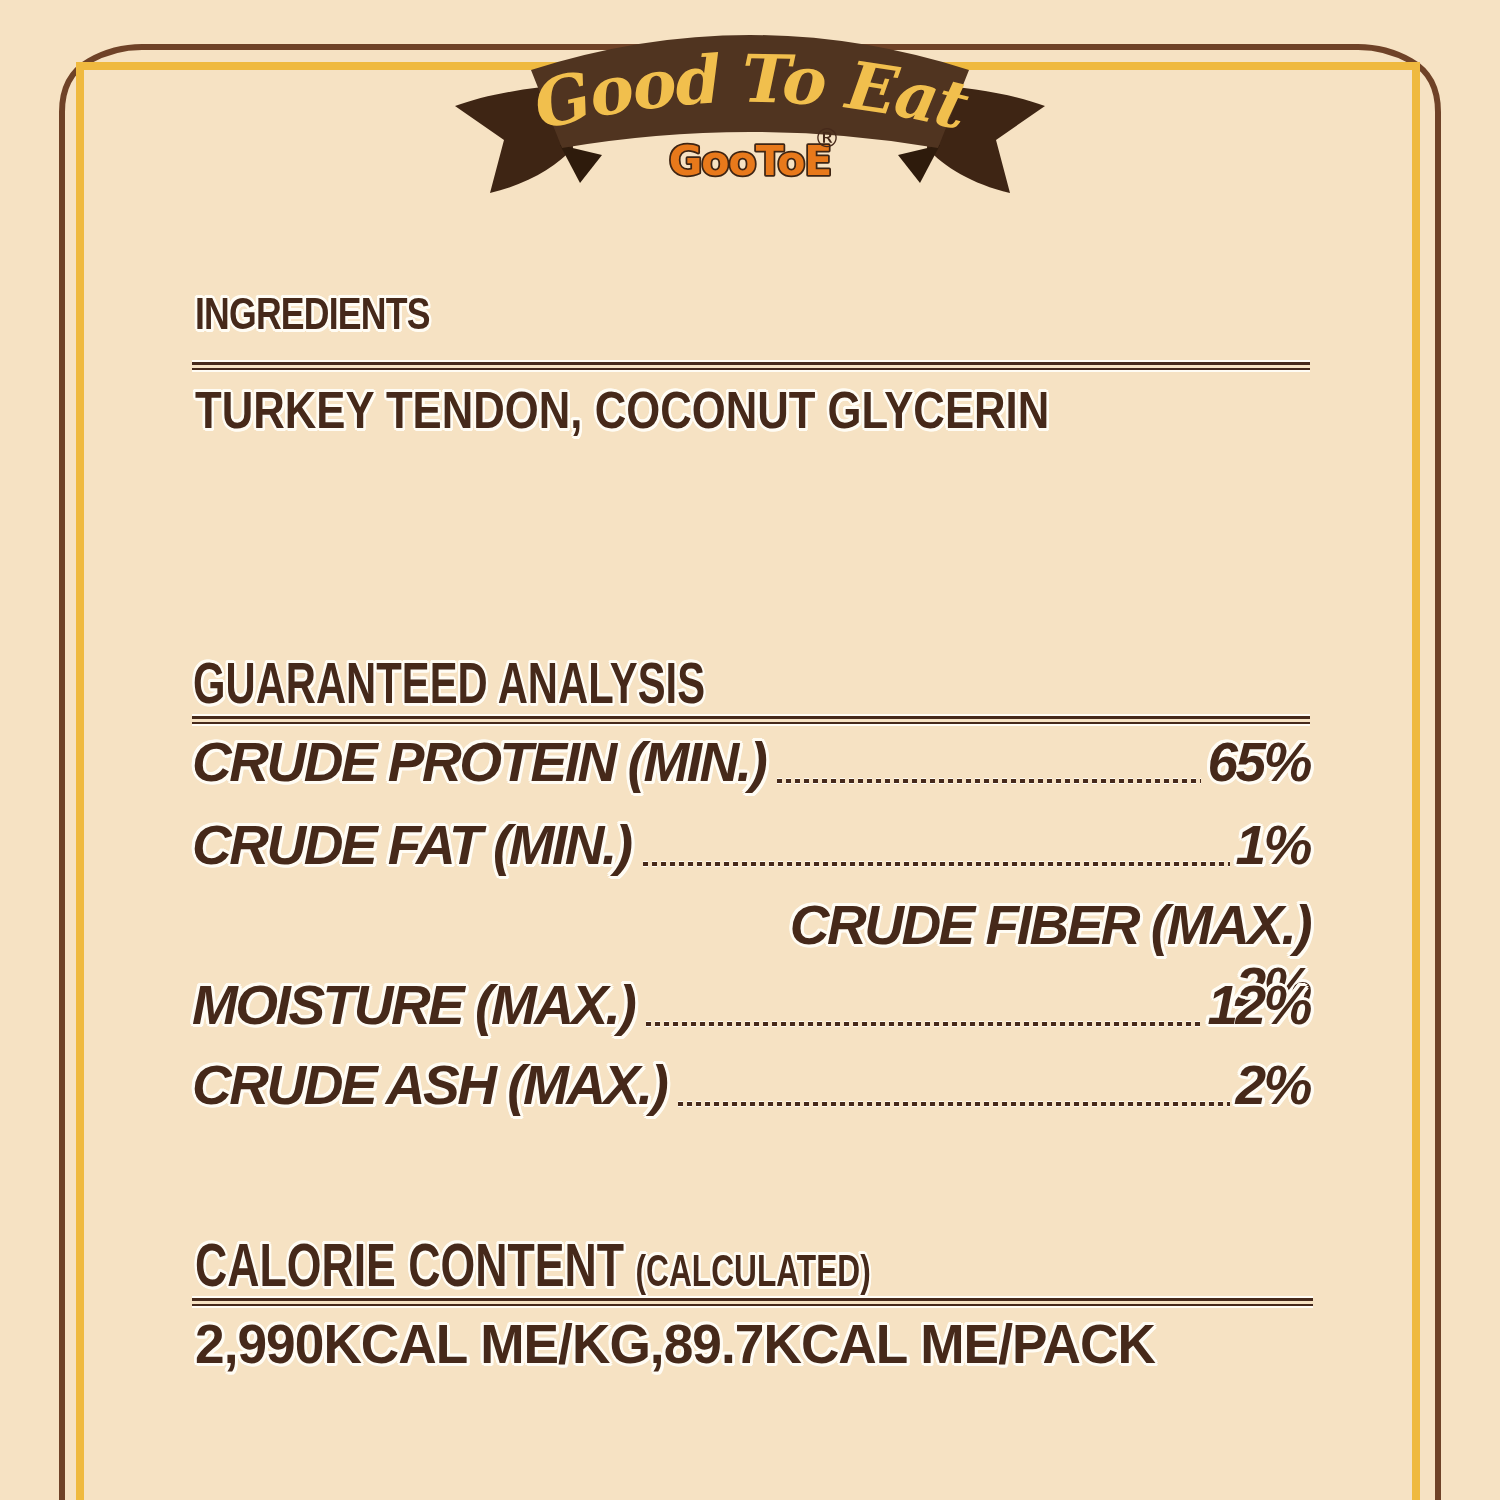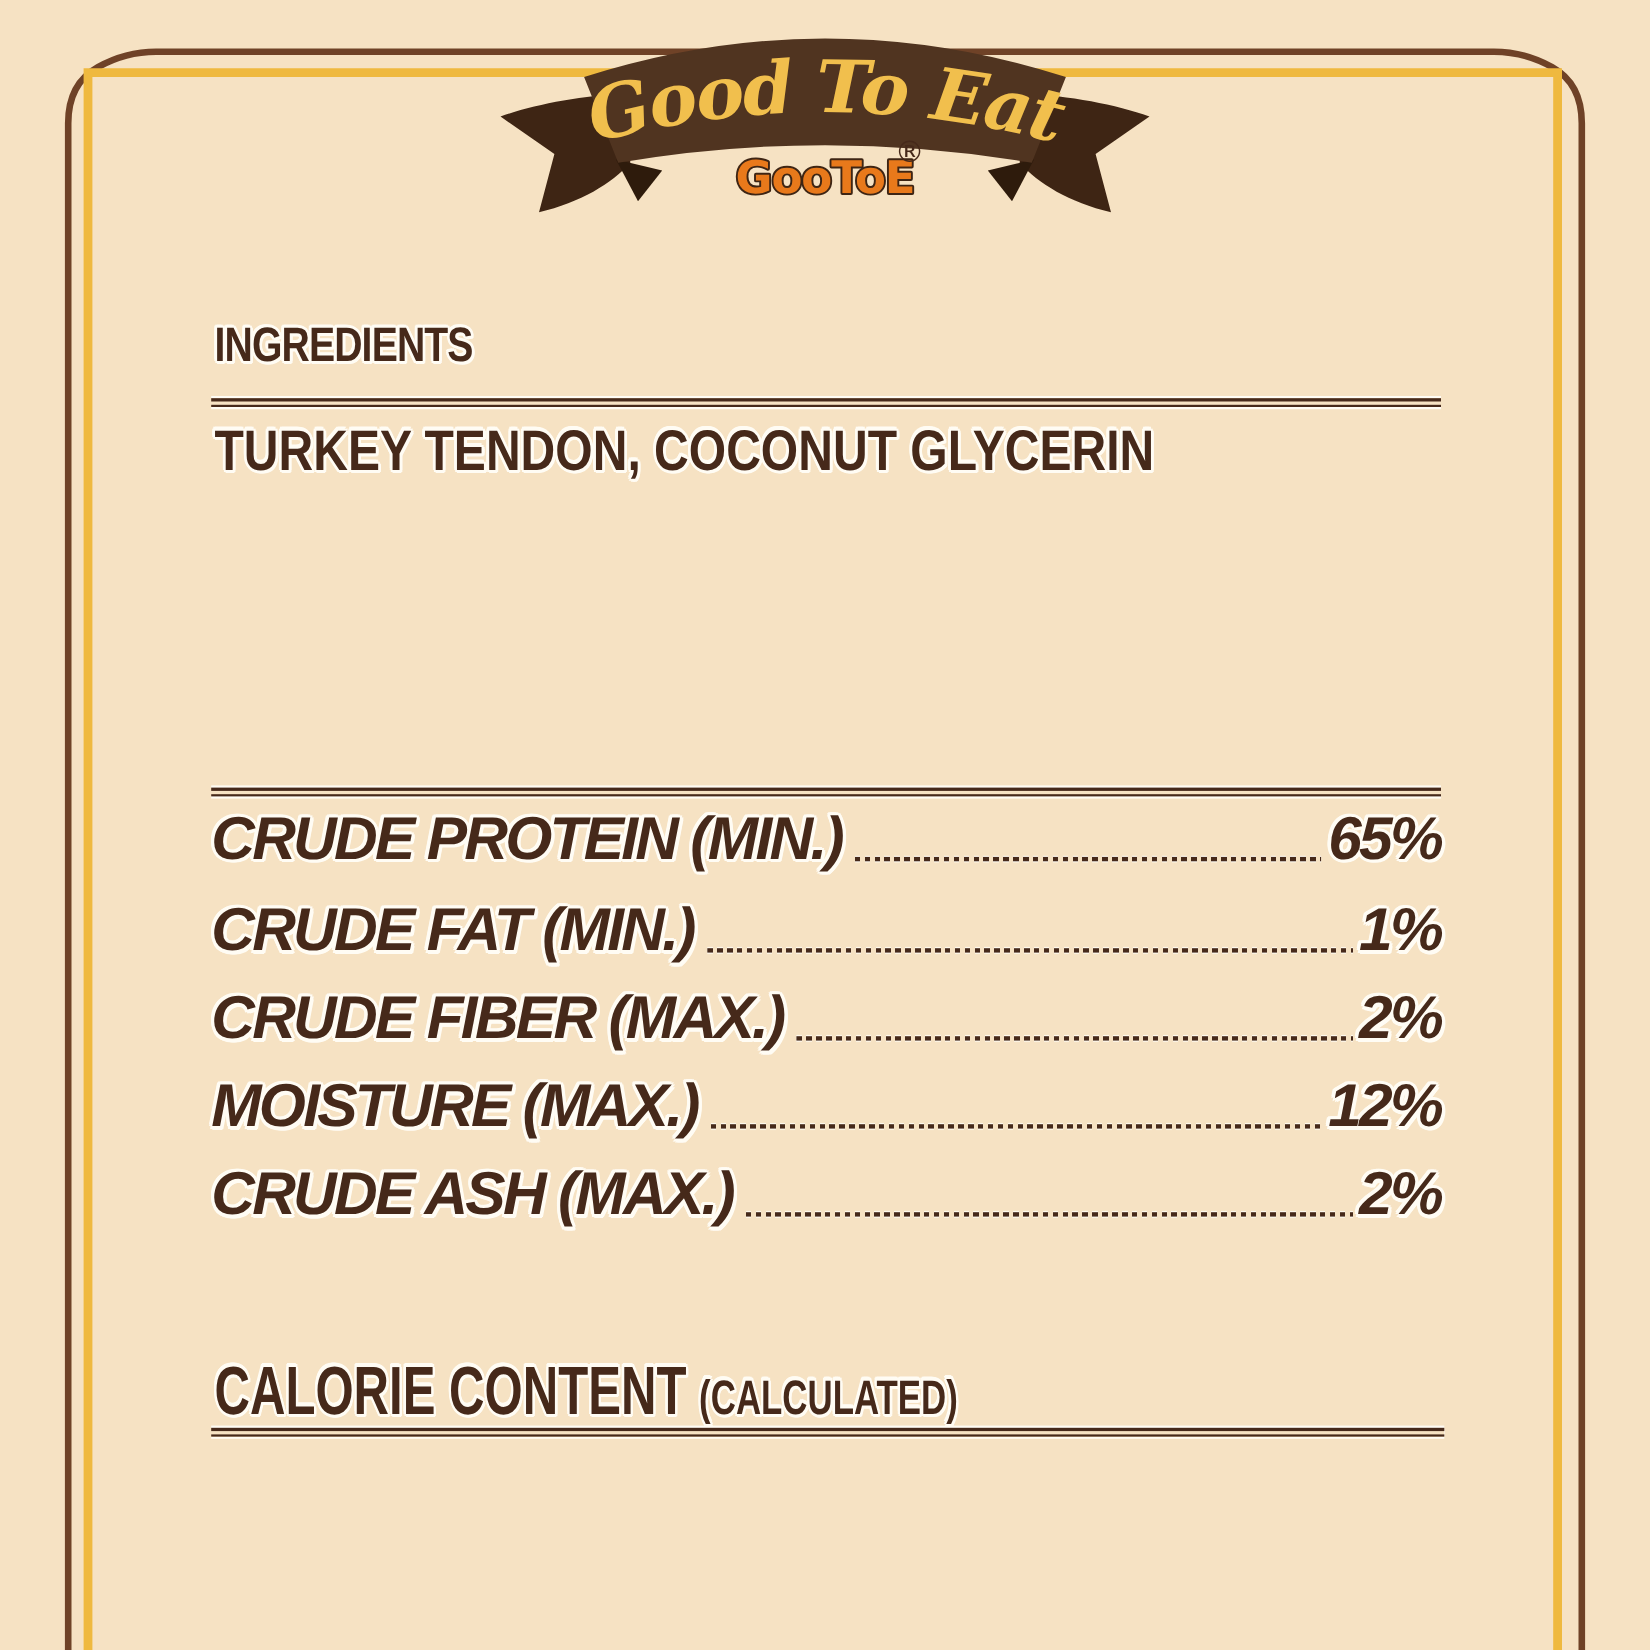--- a/index.html
+++ b/index.html
@@ -60,21 +60,21 @@
   .ga-row{
     left:192px;width:1118px;display:flex;align-items:flex-end;
     font-size:55px;font-weight:bold;line-height:1;letter-spacing:-2.5px;
   }
   .ga-row .label,.ga-row .value{white-space:nowrap;font-style:italic;}
   .leader{
     flex:1;height:4px;align-self:flex-end;margin:0 6px 7px 12px;
     background:repeating-linear-gradient(90deg,var(--ink) 0 5px,transparent 5px 9px);
     filter:drop-shadow(0 -1px 0 var(--halo)) drop-shadow(0 1px 0 var(--halo));
   }
-  .row1{top:735px;} .row2{top:818px;} .row3{top:898px;} .row4{top:978px;} .row5{top:1058px;}
+  .row1{top:735px;} .row2{top:818px;} .row3{top:898px;flex-direction:column;} .row4{top:978px;} .row5{top:1058px;}
 
   .banner{left:440px;top:25px;width:620px;height:200px;}
   .banner svg{display:block;width:100%;height:100%;}
   .border-svg{left:0;top:0;width:1500px;height:1500px;}
 </style>
 </head>
 <body>
 
 <div class="sheet">
 
@@ -102,20 +102,21 @@
 
       <text x="310" y="150" text-anchor="middle" font-family="DejaVu Sans, sans-serif" font-weight="bold" font-size="41" letter-spacing="-1" fill="var(--logo_orange)" stroke="var(--ribbon_dark)" stroke-width="3.5" paint-order="stroke" stroke-linejoin="round">GooToE</text>
       <text x="387" y="122" text-anchor="middle" font-family="DejaVu Sans, sans-serif" font-size="27" fill="var(--ink)">®</text>
     </svg>
   </div>
 
   <h2 class="abs b halo ing-h" style="margin:0;"><span class="sx">INGREDIENTS</span></h2>
   <div class="abs rule rule1"></div>
   <p class="abs b halo ing-text" style="margin:0;"><span class="sx">TURKEY TENDON, COCONUT GLYCERIN</span></p>
 
+  <h2 class="abs b halo ga-h" style="margin:0;"><span class="sx">GUARANTEED ANALYSIS</span></h2>
   <div class="abs rule rule2"></div>
 
   <div class="abs ga-row halo row1">
     <span class="label">CRUDE PROTEIN (MIN.)</span>
     <span class="leader"></span>
     <span class="value">65%</span>
   </div>
   <div class="abs ga-row halo row2">
     <span class="label">CRUDE FAT (MIN.)</span>
     <span class="leader"></span>
@@ -134,14 +135,15 @@
   <div class="abs ga-row halo row5">
     <span class="label">CRUDE ASH (MAX.)</span>
     <span class="leader"></span>
     <span class="value">2%</span>
   </div>
 
   <h2 class="abs b halo cal-h" style="margin:0;">
     <span class="sx"><span>CALORIE CONTENT</span><span class="cal-sub b">(CALCULATED)</span></span>
   </h2>
   <div class="abs rule rule3"></div>
+  <p class="abs b halo cal-text" style="margin:0;"><span class="sx">2,990KCAL ME/KG,89.7KCAL ME/PACK</span></p>
 
 </div>
 
 </body></html>

